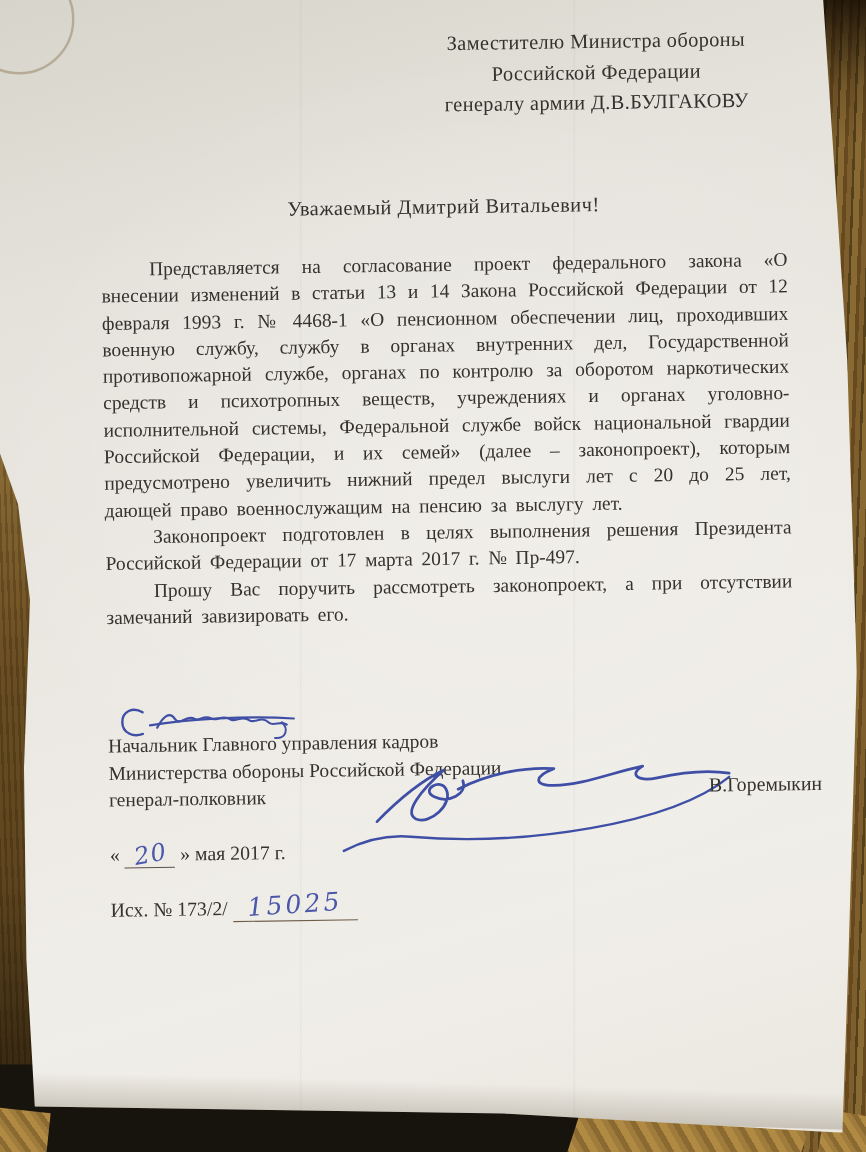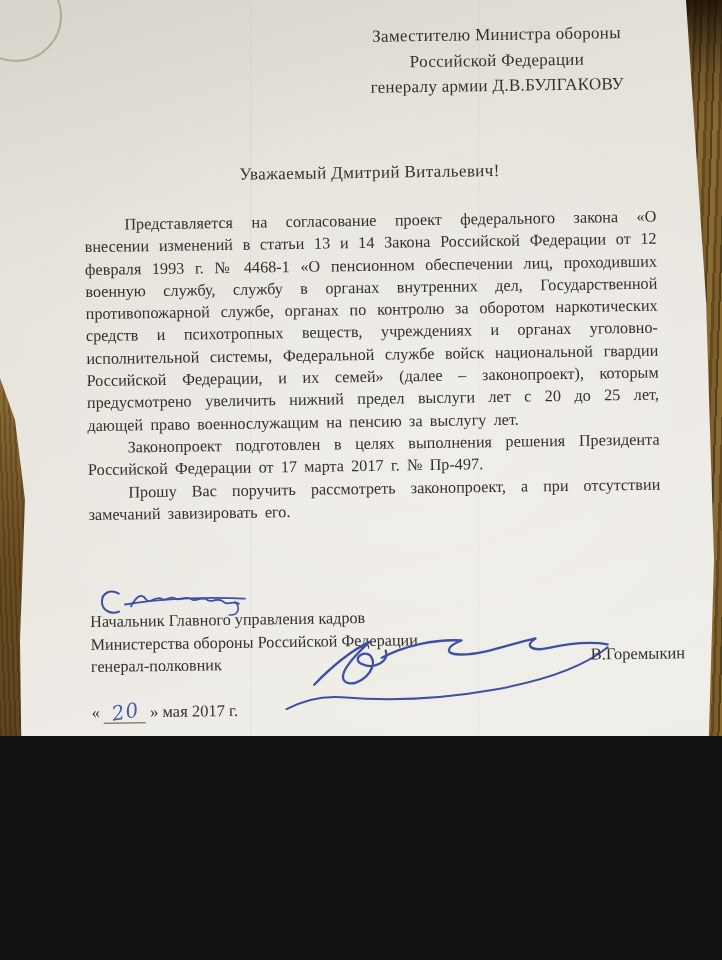--- a/index.html
+++ b/index.html
@@ -1,17 +1,17 @@
 <!DOCTYPE html>
 <html><head>
 <meta charset="utf-8">
 <style>
   html,body{margin:0;padding:0;background:#111;}
   .scene{
-    position:relative;width:722px;height:736px;overflow:hidden;
+    position:relative;width:722px;height:960px;overflow:hidden;
     background:#17140d;font-family:"Liberation Serif", serif;
   }
   
   .wood-right{
     position:absolute;right:0;top:0;width:70px;height:960px;
     background:
       linear-gradient(to bottom, rgba(20,12,4,.85) 0px, rgba(20,12,4,.2) 70px, rgba(0,0,0,0) 120px),
       repeating-linear-gradient(92deg,#66491f 0 3px,#7d5e2c 3px 7px,#55401c 7px 9px,#8a6a33 9px 14px),
       #6f5326;
   }

